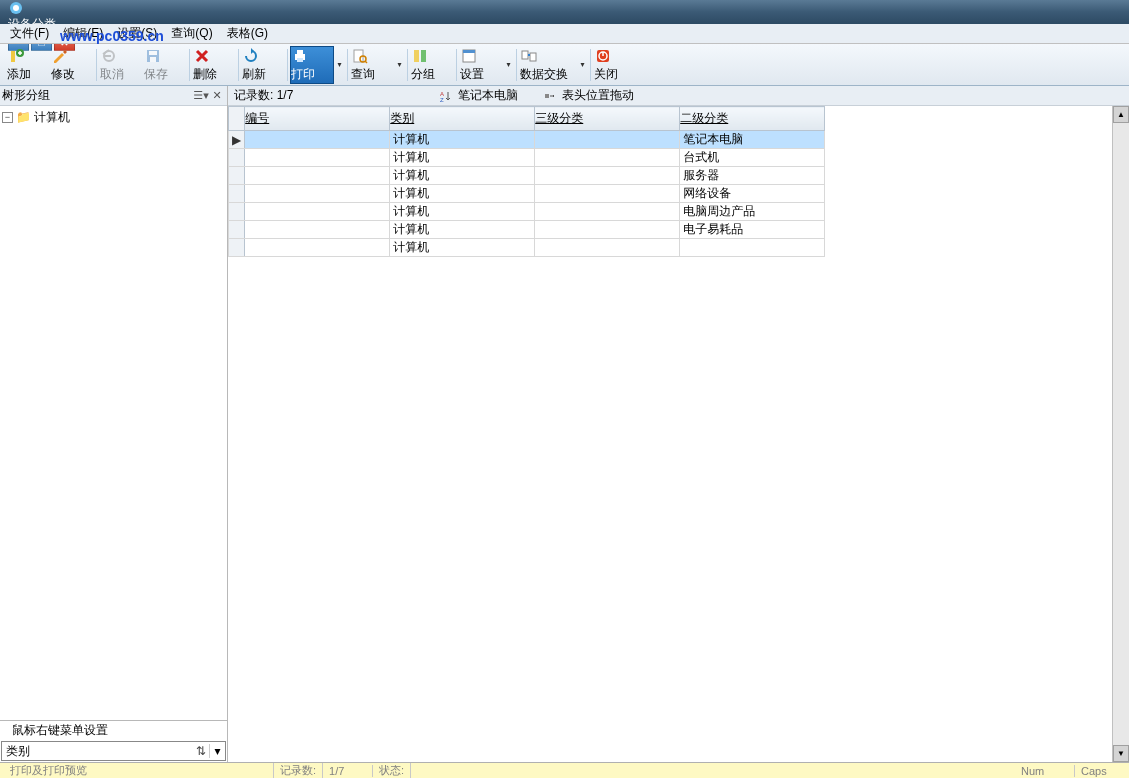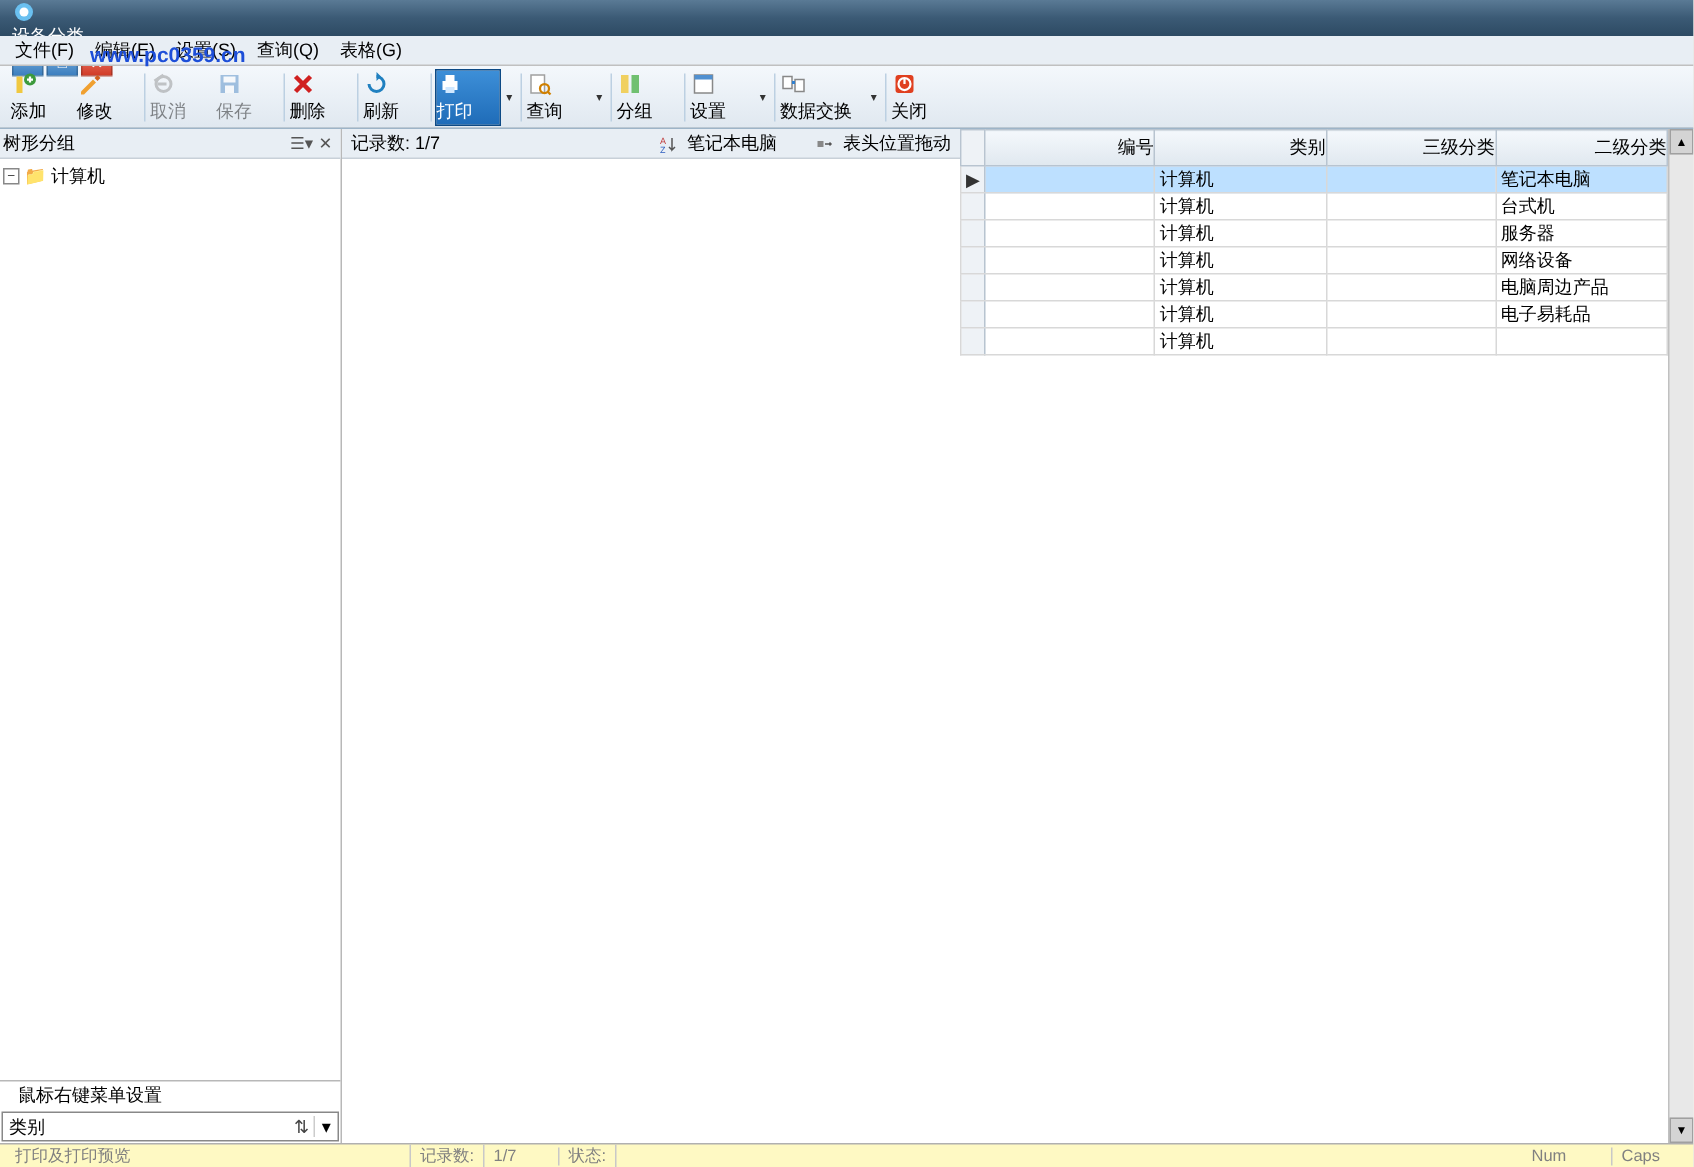--- a/index.html
+++ b/index.html
@@ -36,29 +36,29 @@
 .tree-node { display:flex; align-items:center; gap:3px; height:18px; }
 .tree-exp { width:11px; height:11px; border:1px solid #888; font-size:9px; line-height:9px; text-align:center; cursor:pointer; color:#444; }
 .fold-ico { color:#d8b060; }
 .side-bot { border-top:1px solid #b8b8b8; }
 .sb-row { padding:1px 12px; font-size:12px; }
 .sb-sel { display:flex; align-items:center; border:1px solid #888; background:#fff; height:20px; margin:1px; }
 .sb-sel span:first-child { flex:1; padding:0 4px; }
 .sb-sel .spin { width:16px; text-align:center; cursor:pointer; color:#444; }
 .sb-sel .drop { width:16px; text-align:center; cursor:pointer; border-left:1px solid #ccc; }
 
-.main { flex:1; display:flex; flex-direction:row; background:#fff; position:relative; }
+.main { flex:1; display:flex; flex-direction:column; background:#fff; position:relative; }
 .infobar { height:20px; display:flex; align-items:center; background:#e8eef4; border-bottom:1px solid #c8d0d8; font-size:12px; padding:0 6px; gap:24px; }
 .infobar .rec { width:180px; }
 .infobar .h-ico2 { width:16px; height:16px; display:flex; align-items:center; justify-content:center; font-size:10px; }
 
 .grid-area { flex:1; display:flex; overflow:hidden; }
 .grid { flex:1; overflow:auto; }
 table.grid-tbl { border-collapse:collapse; font-size:12px; }
-.grid-tbl th { background: linear-gradient(180deg,#f4f8fc,#e0e8ef); border:1px solid #b8c4d0; height:24px; font-weight:normal; text-align:right; }
+.grid-tbl th { background: linear-gradient(180deg,#f4f8fc,#e0e8ef); border:1px solid #b8c4d0; height:24px; font-weight:normal; text-align:left;text-decoration:underline; }
 .grid-tbl td { border:1px solid #d8d8d8; height:16px; padding:0 3px; background:#fff; }
 .grid-tbl tr.sel td { background:#bde0ff; }
 .row-ind { width:14px; background:#eef2f6 !important; text-align:center; border-right:1px solid #b8c4d0 !important; color:#333; }
 .col-num{width:145px;} .col-cat{width:145px;} .col-l3{width:145px;} .col-l2{width:145px;}
 .vscroll { width:17px; background:#e8e8e8; border-left:1px solid #c0c0c0; display:flex; flex-direction:column; }
 .vscroll .sbtn { height:17px; background:#d4d4d4; border:1px solid #a0a0a0; display:flex; align-items:center; justify-content:center; font-size:8px; cursor:pointer; }
 .vscroll .strack { flex:1; }
 
 .status { height:16px; background:#fef9c3; border-top:1px solid #b0b0b0; display:flex; align-items:center; font-size:11px; color:#808080; padding:0 4px; }
 .status .cell { padding:0 6px; border-right:1px solid #c8c8c8; }

